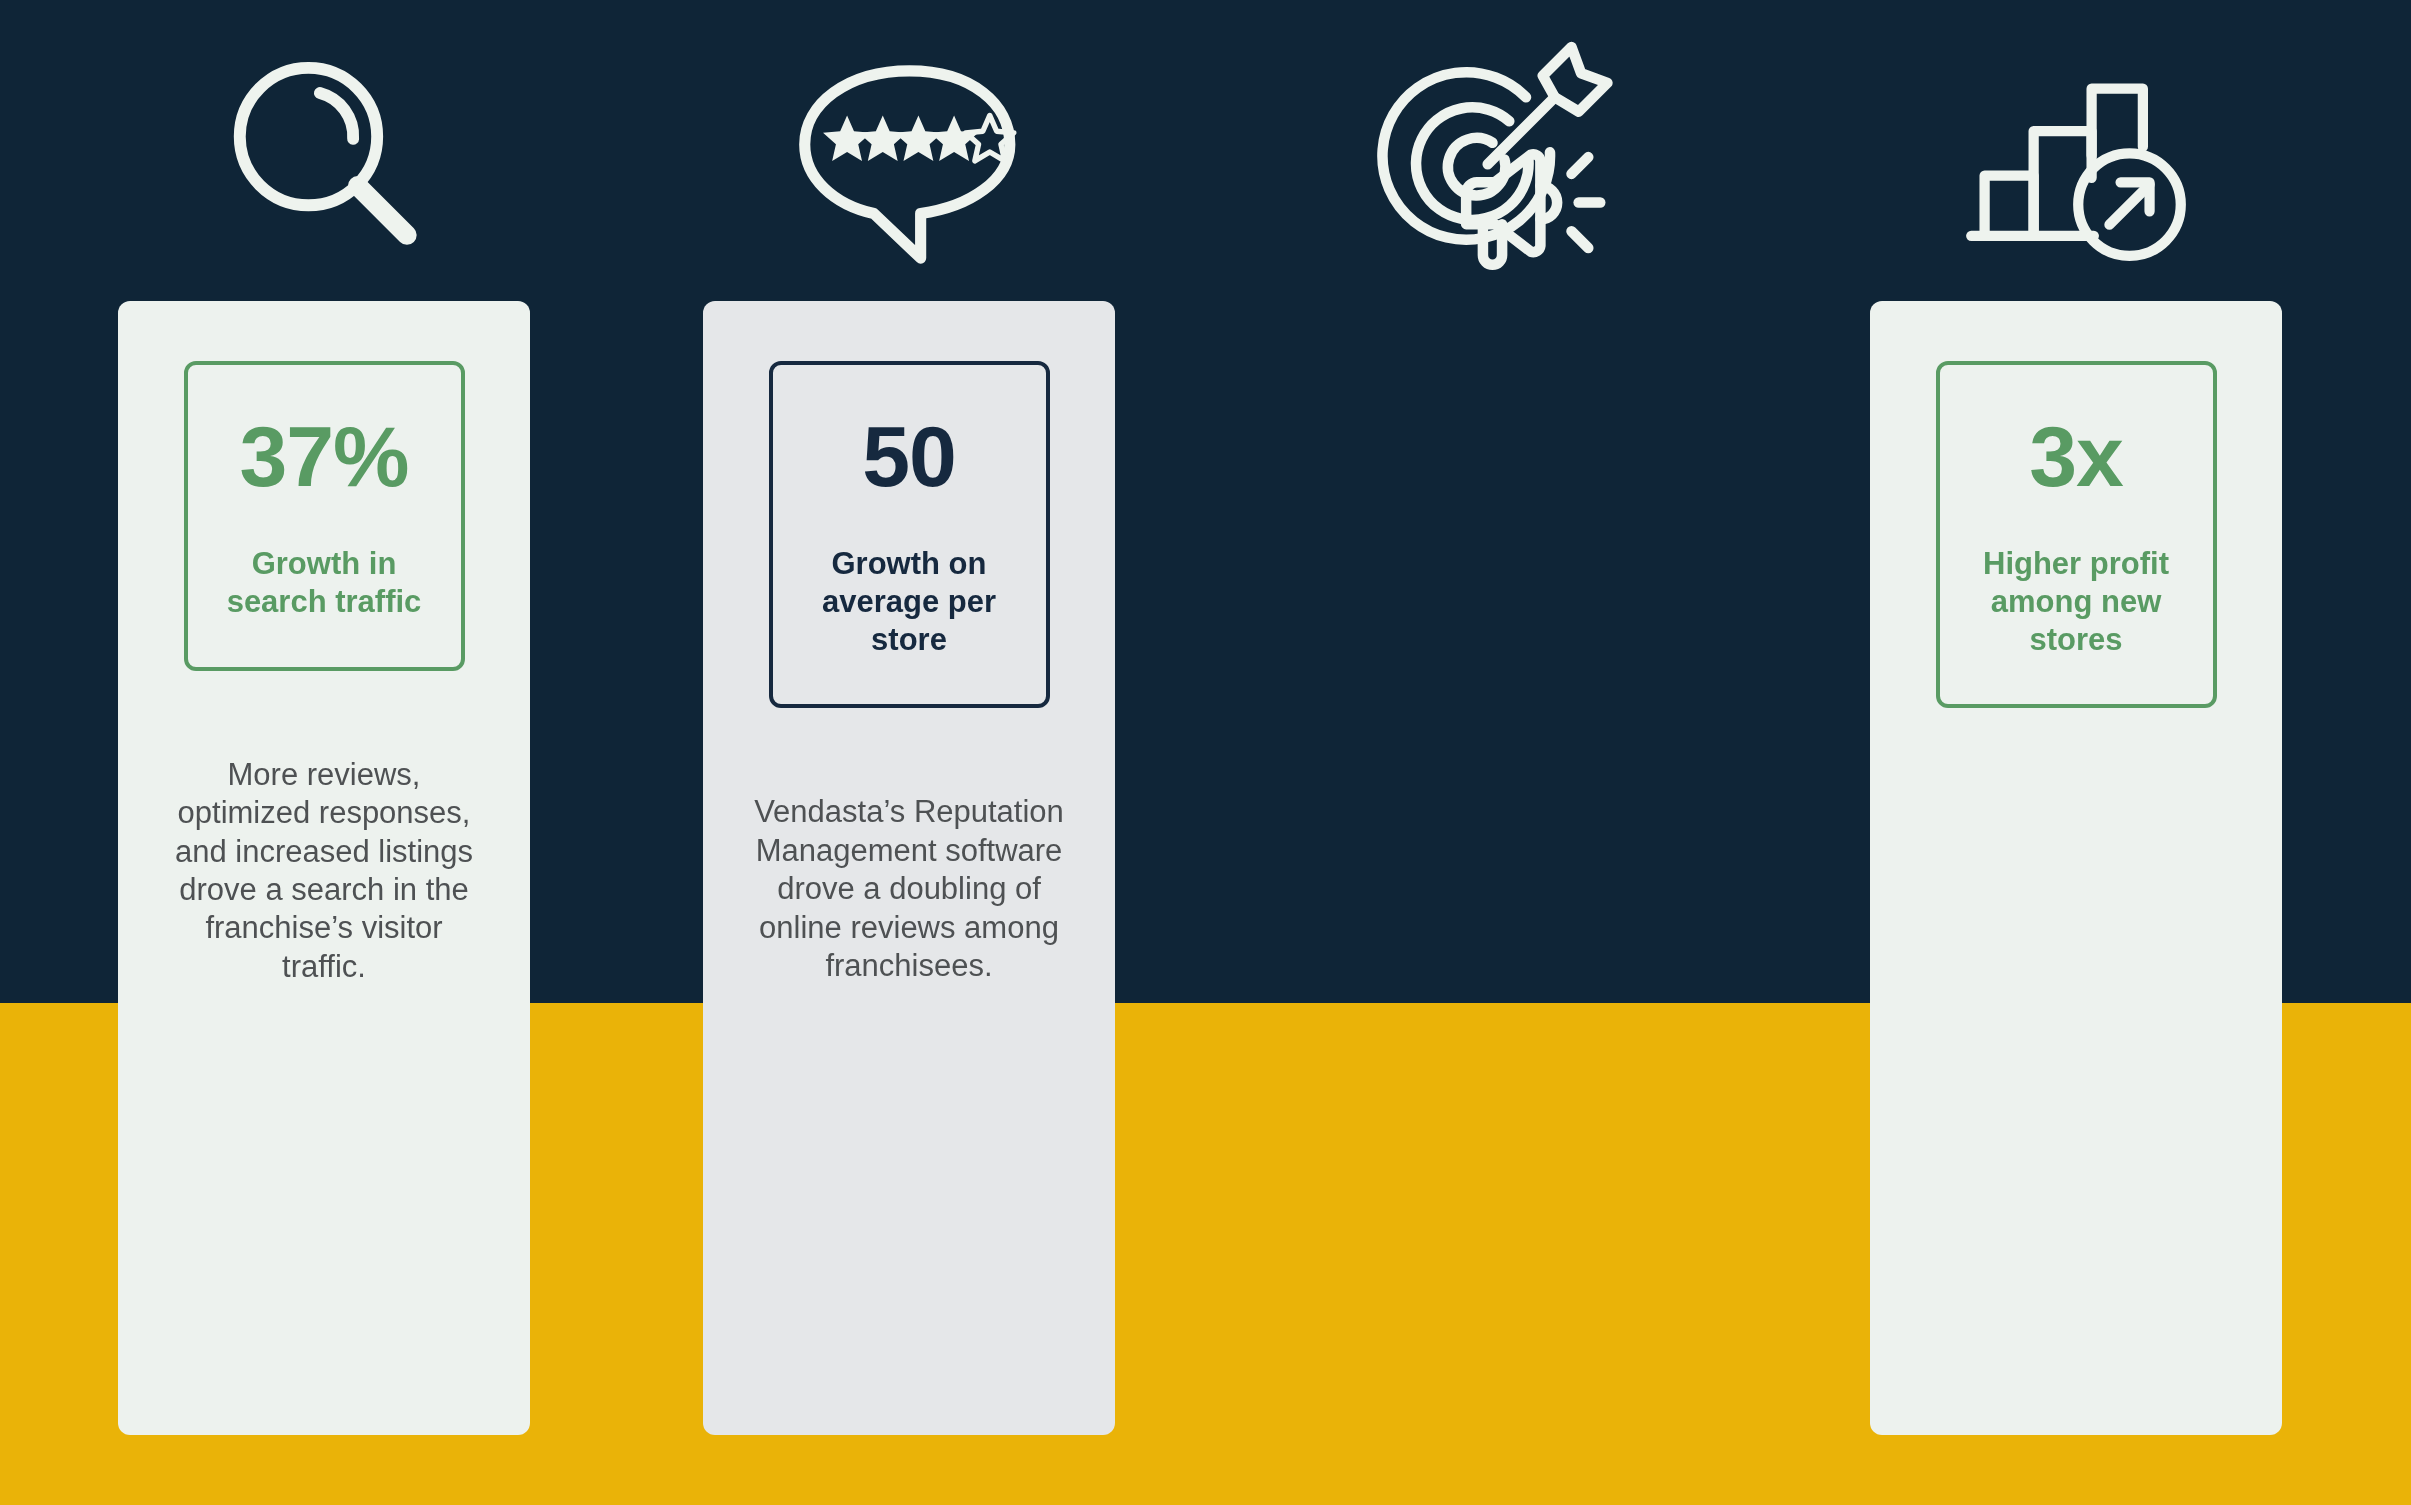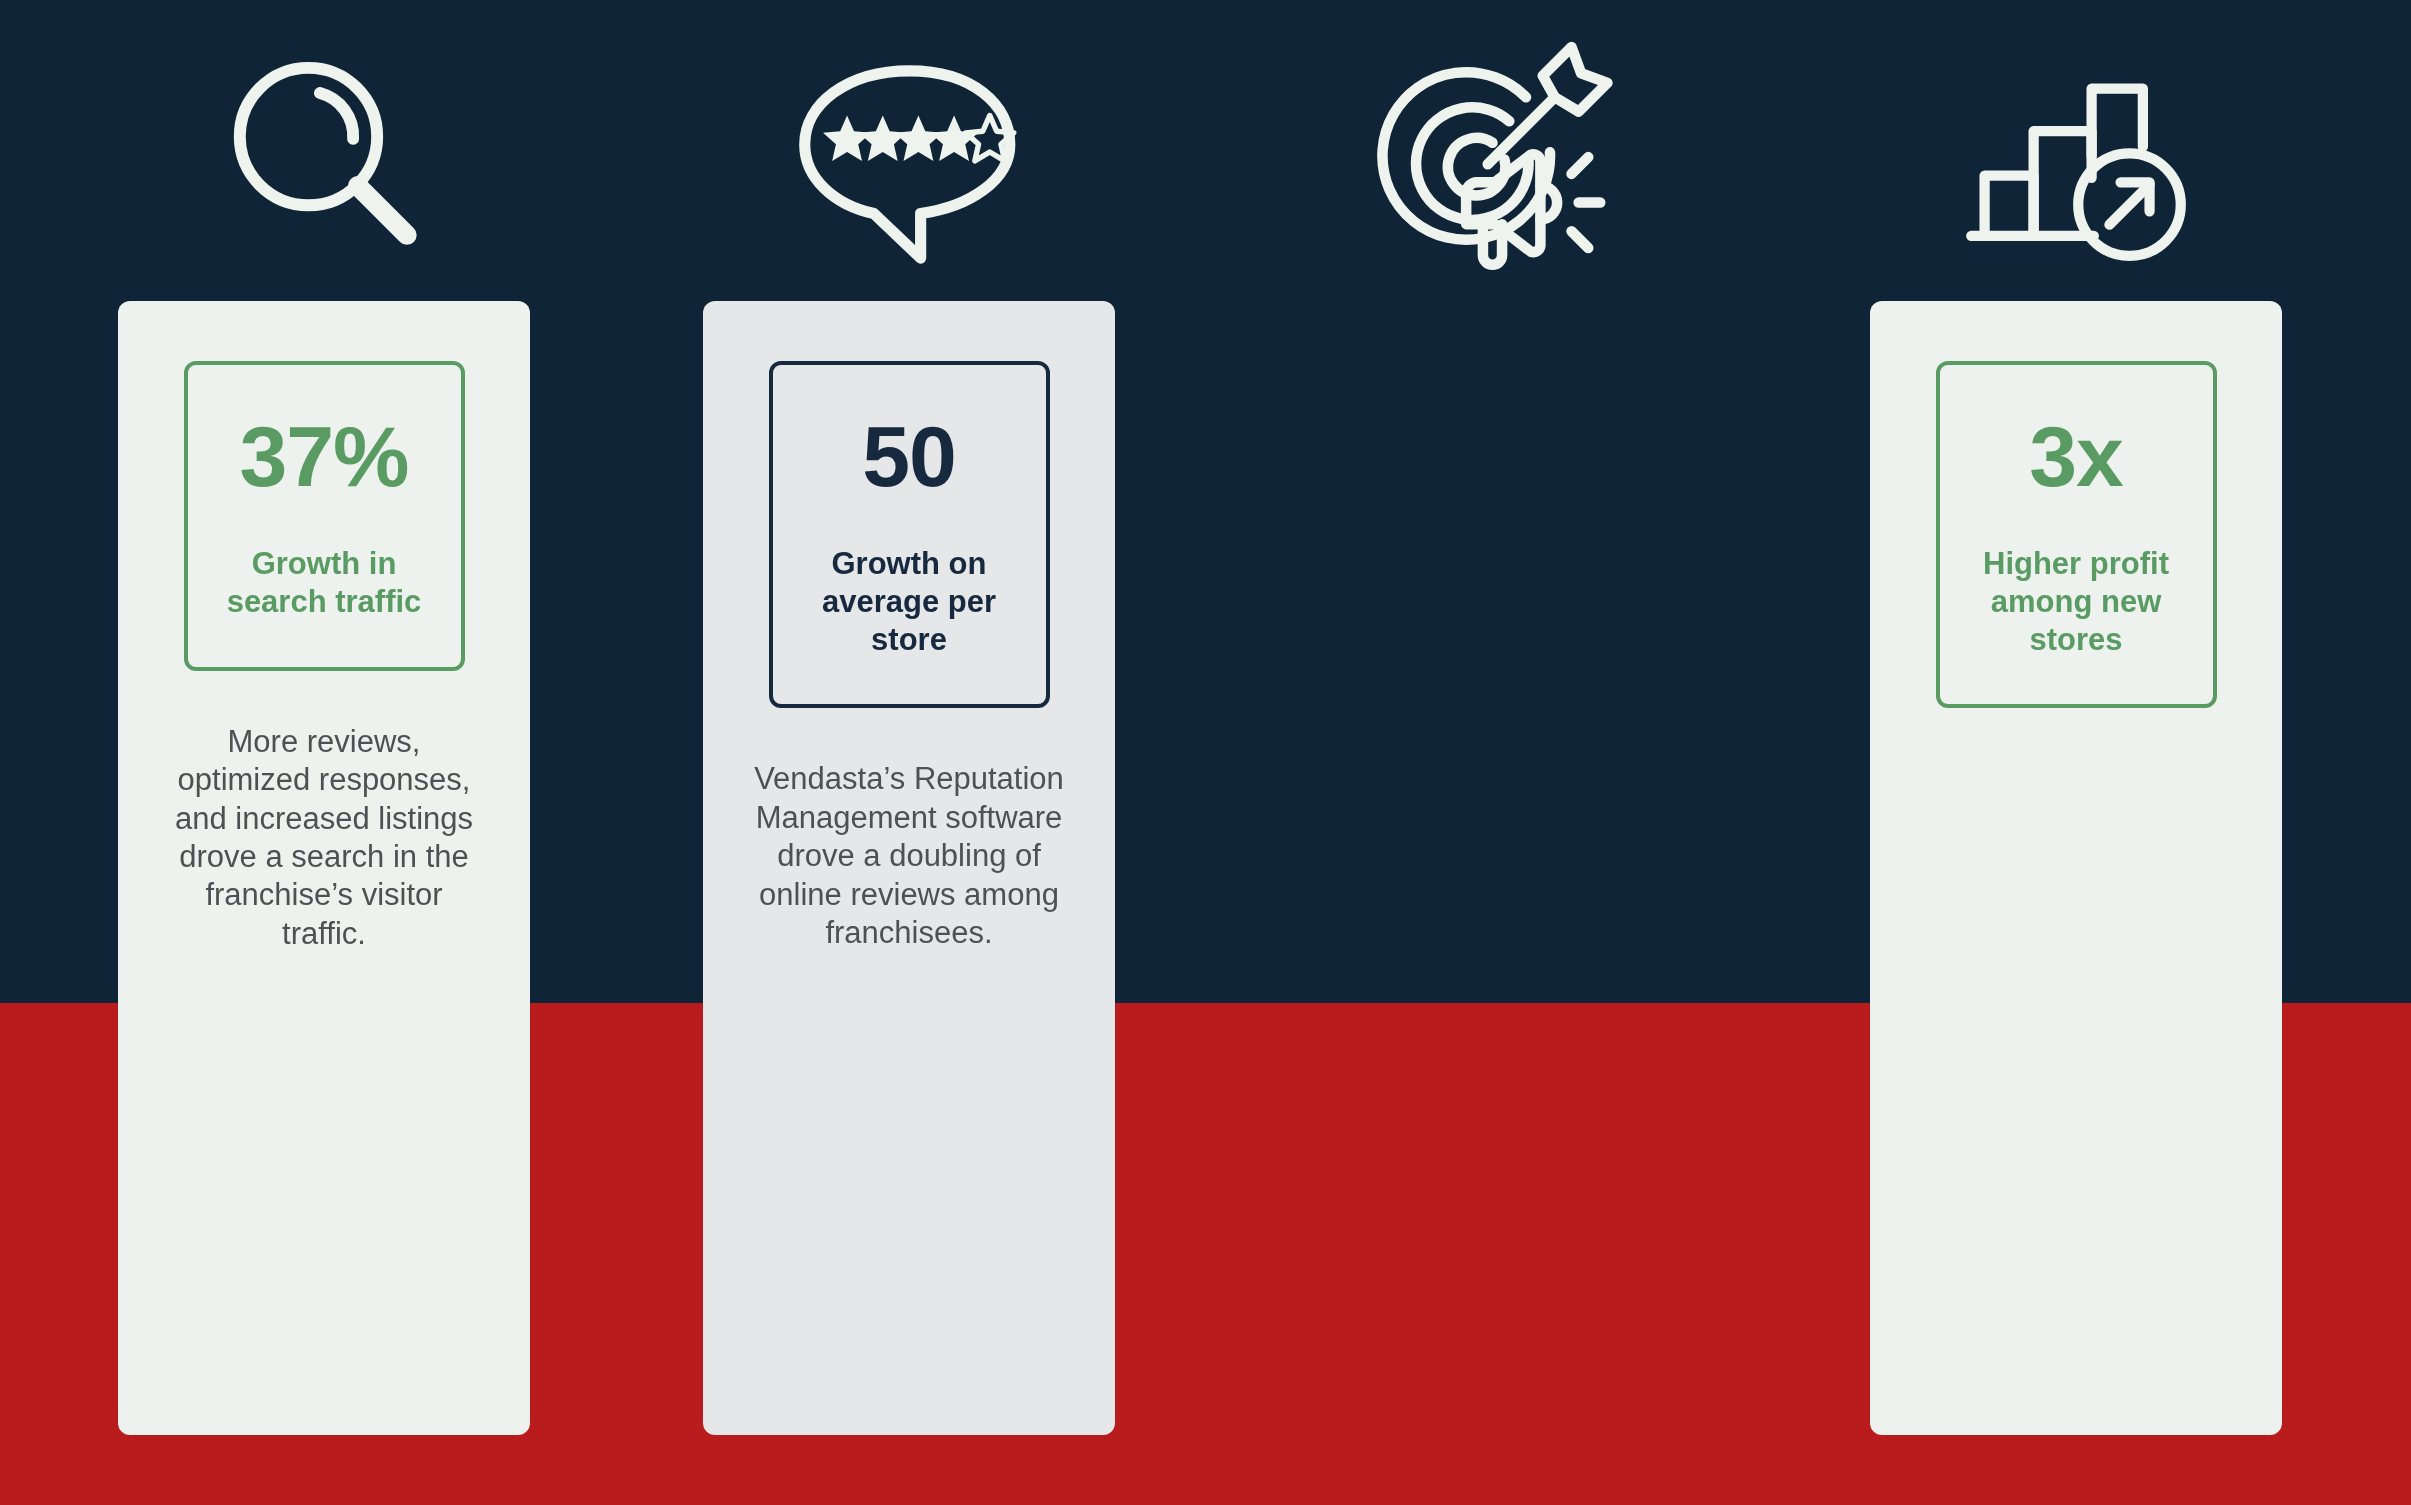--- a/index.html
+++ b/index.html
@@ -7,21 +7,21 @@
     width: 2412px;
     height: 1505px;
     overflow: hidden;
     font-family: "Liberation Sans", sans-serif;
     background: #ffffff;
   }
   #stage {
     position: relative;
     width: 2412px;
     height: 1505px;
-    background: #b91c1c;
+    background: #eab308;
   }
   
   #navy-band {
     position: absolute;
     left: 0; top: 0;
     width: 2412px;
     height: 1003px;
     background: #0f2537;
   }
   #cards {
@@ -88,21 +88,21 @@
     margin-top: 46px;
     font-size: 31px;
     font-weight: bold;
     line-height: 1.22;
     color: #599b63;
     text-align: center;
   }
   .stat-label.alt { color: #16293f; }
 
   .card-body {
-    margin-top: 52px;
+    margin-top: 85px;
     font-size: 31px;
     line-height: 1.24;
     color: #4e5153;
     text-align: center;
     font-weight: normal;
     width: 328px;
   }
 </style>
 </head>
 <body>

